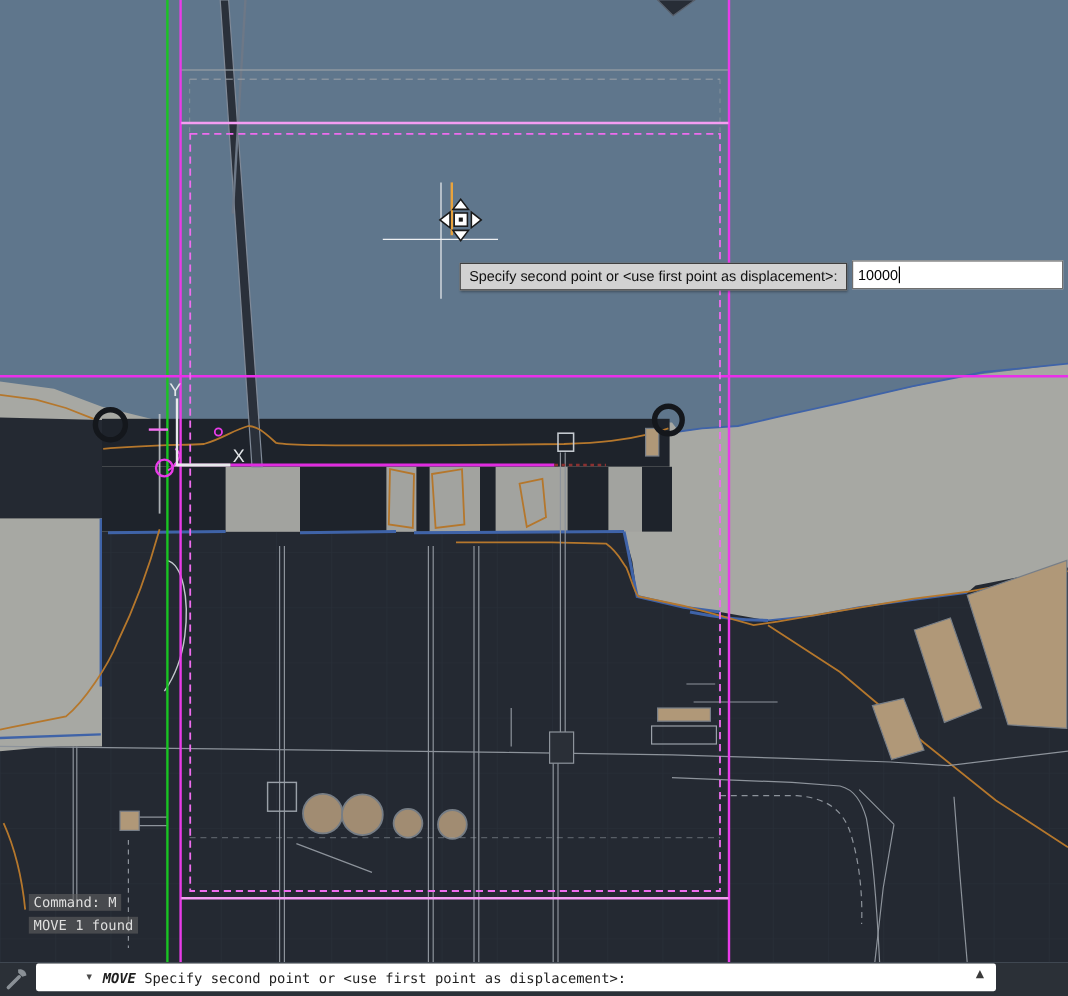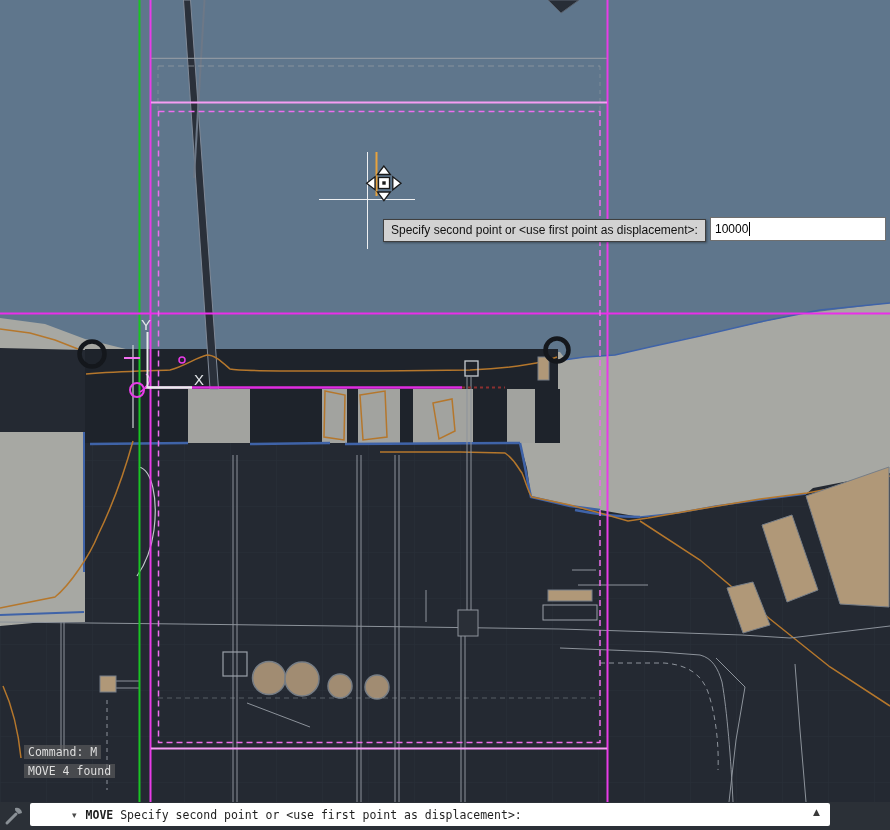--- a/index.html
+++ b/index.html
@@ -19,21 +19,21 @@
   .hist{left:24px;color:#dedede;font-family:"DejaVu Sans Mono",monospace;font-size:11.5px;
         line-height:14px;}
   .hist span{background:rgba(96,96,96,.62);padding:0 4px;display:inline-block;text-align:right;}
   
   .cmd-strip{left:0;top:802px;width:890px;height:28px;background:#2b3037;}
   .cmd-bar{left:30px;top:803px;width:800px;height:23px;background:#fff;border-radius:2px;
            display:flex;align-items:center;font-family:"DejaVu Sans Mono",monospace;
            font-size:11.5px;color:#1e1e1e;}
   .cmd-dd{margin-left:42px;font-size:9px;color:#4a4a4a;font-family:"DejaVu Sans",sans-serif;}
   .cmd-text{margin-left:9px;white-space:nowrap;}
-  .cmd-text b{font-weight:bold;}
+  .cmd-text b{font-weight:bold;font-style:italic;}
   .cmd-up{position:absolute;right:10px;top:4px;font-size:9px;color:#3a3a3a;
           font-family:"DejaVu Sans",sans-serif;}
   .wrench{left:3px;top:804px;width:22px;height:22px;}
 </style>
 </head>
 <body>
 
 <div id="app">
 
   <svg id="mapsvg" width="890" height="802" viewBox="0 0 890 802">
@@ -186,21 +186,21 @@
   <div class="abs dyn-tip">Specify second point or &lt;use first point as displacement&gt;:</div>
   <div class="abs dyn-input">
     <span>10000</span>
     <span class="caret"></span>
   </div>
 
   <div class="abs hist" style="top:745px">
     <span>Command: M</span>
   </div>
   <div class="abs hist" style="top:764px">
-    <span>MOVE 4 found</span>
+    <span>MOVE 1 found</span>
   </div>
 
   <div class="abs cmd-strip"></div>
   <svg class="abs wrench" viewBox="0 0 22 22">
     <path d="M4 19 L13 10" stroke="#8a9096" stroke-width="3" fill="none" stroke-linecap="round"></path>
     <path d="M12 4 a5.2 5.2 0 0 1 7 5 l-3.4 1 -3.4-3.4 z" fill="#8a9096"></path>
   </svg>
   <div class="abs cmd-bar">
     <span class="cmd-dd">▾</span>
     <span class="cmd-text"><b>MOVE</b><span> Specify second point or &lt;use first point as displacement&gt;:</span></span>

